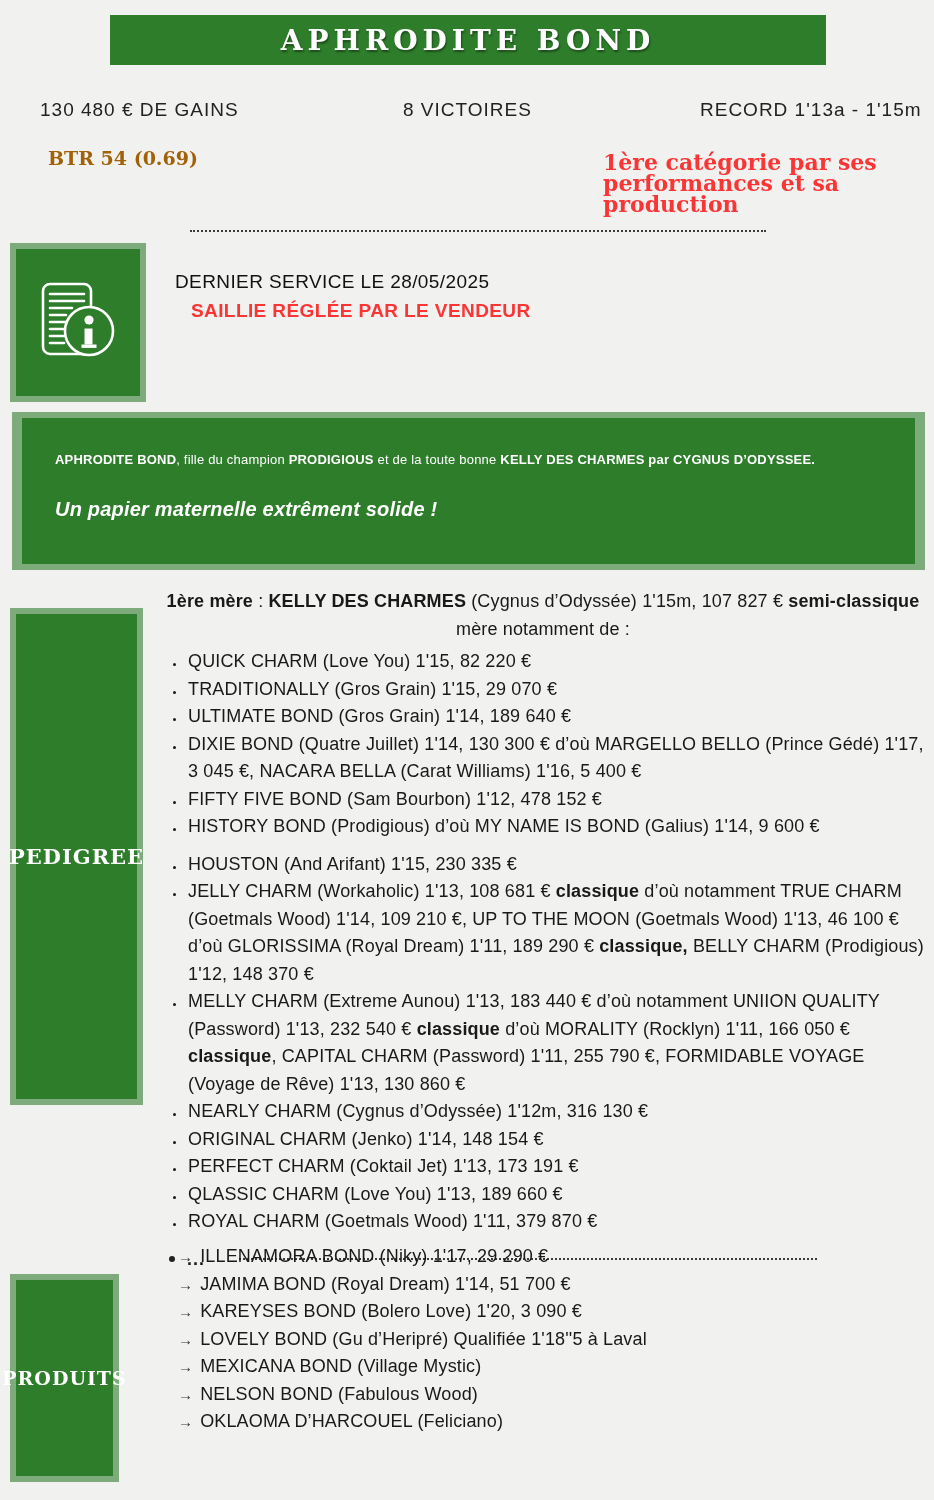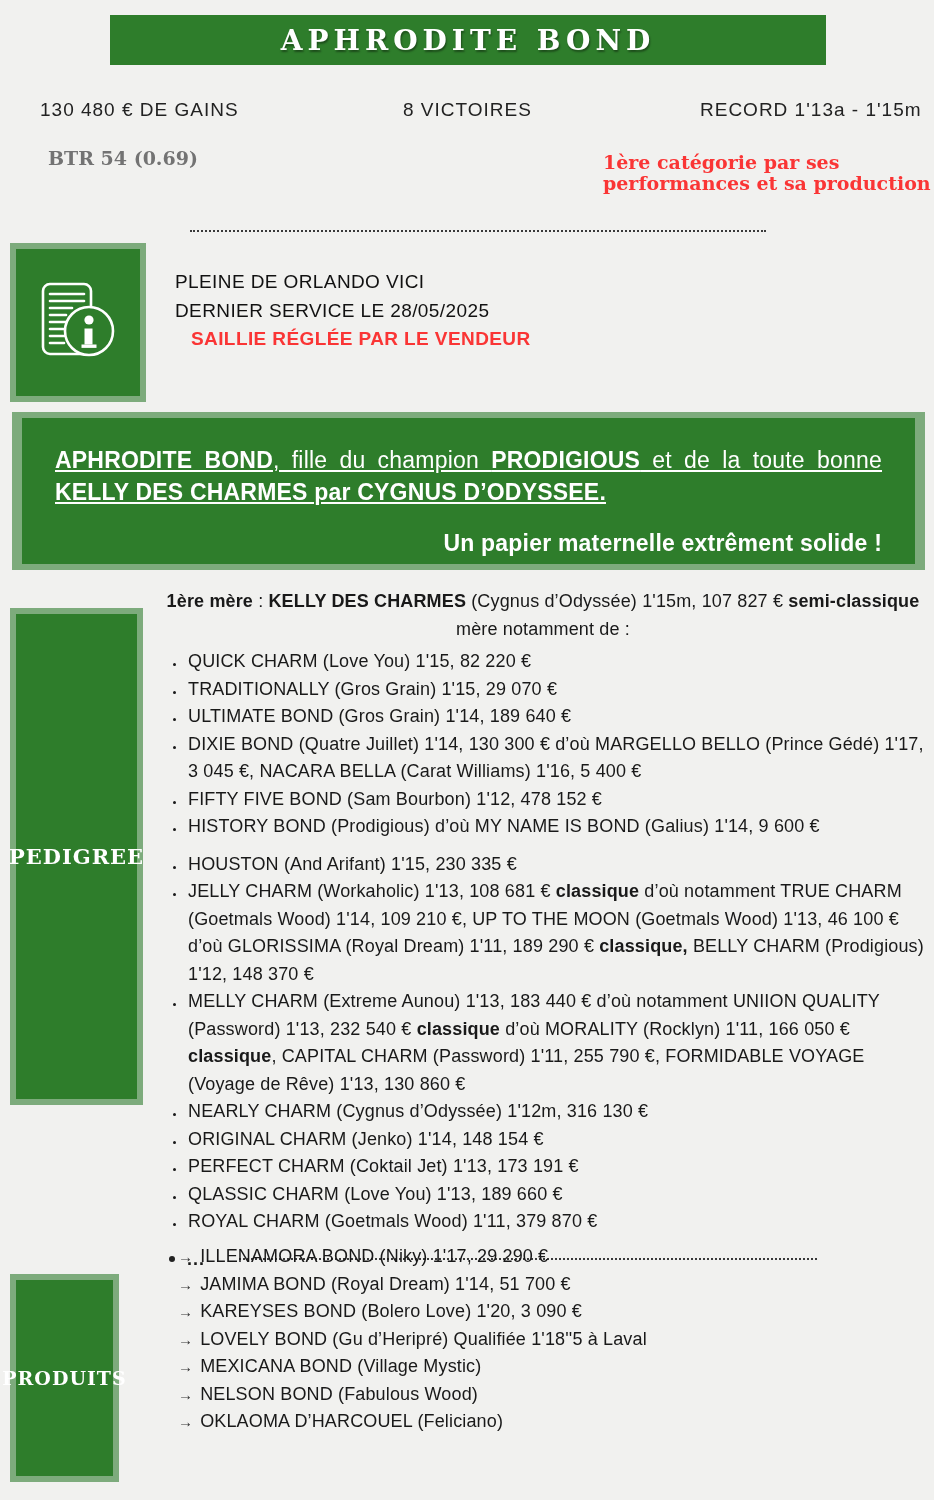--- a/index.html
+++ b/index.html
@@ -28,25 +28,25 @@
   }
 
   
   .stat{position:absolute;top:99px;font-size:19px;letter-spacing:1px;color:#222;white-space:nowrap;}
   .stat-gains{left:40px;}
   .stat-victories{left:403px;}
   .stat-record{left:700px;}
 
   .btr{
     position:absolute;left:48px;top:147px;
-    font-family:"DejaVu Serif",serif;font-weight:700;font-size:19px;color:#737373;
+    font-family:"DejaVu Serif",serif;font-weight:700;font-size:19px;color:#a16207;
   }
   .tagline{
     position:absolute;left:603px;top:152px;
-    font-family:"DejaVu Serif",serif;font-weight:700;font-size:19px;line-height:21px;
+    font-family:"DejaVu Serif",serif;font-weight:700;font-size:22px;line-height:21px;
     color:var(--red);
   }
 
   .dotted-top{
     position:absolute;left:190px;top:230px;width:576px;height:0;
     border-top:2px dotted #3a3a3a;
   }
   
   .frame{position:absolute;background:var(--lightgreen);padding:6px;}
   .frame .inner{width:100%;height:100%;background:var(--green);}
@@ -57,24 +57,24 @@
   .info-text{
     position:absolute;left:175px;top:268px;font-size:19px;line-height:28.5px;
     letter-spacing:.4px;color:#111;white-space:nowrap;
   }
   .info-red{color:var(--red);font-weight:700;margin-left:16px;}
 
   
   .frame-intro{left:12px;top:412px;width:913px;height:158px;padding:6px 10px;}
   .frame-intro .inner{padding:26px 33px 0;color:#fff;}
   .intro-par{
-    margin:0;font-size:23px;line-height:32px;text-align:justify;letter-spacing:.2px;text-decoration:underline;
+    margin:0;font-size:13px;line-height:32px;text-align:justify;letter-spacing:.2px;
   }
   .intro-slogan{
-    margin:22px 0 0;text-align:right;font-weight:700;font-size:23px;letter-spacing:.2px;
+    margin:22px 0 0;text-align:left;font-weight:700;font-size:20px;letter-spacing:.2px;font-style:italic;
   }
 
   
   .frame-pedigree{left:10px;top:608px;width:133px;height:497px;}
   .frame-produits{left:10px;top:1274px;width:109px;height:208px;}
   .side-label{
     display:flex;align-items:center;justify-content:center;
     font-family:"DejaVu Serif",serif;font-weight:700;color:#fff;
     letter-spacing:1px;
   }
@@ -147,21 +147,20 @@
       </g>
       <g fill="#ffffff">
         <circle cx="50" cy="40" r="4.6"></circle>
         <path d="M45.5 48.5 h8 v16 h-8 z"></path>
         <rect x="42.5" y="64.5" width="15" height="3.4"></rect>
       </g>
     </svg>
   </div>
 </div>
 <div class="info-text">
-  <div>PLEINE DE ORLANDO VICI</div>
   <div>DERNIER SERVICE LE 28/05/2025</div>
   <div class="info-red">SAILLIE RÉGLÉE PAR LE VENDEUR</div>
 </div>
 
 <div class="frame frame-intro">
   <div class="inner">
     <p class="intro-par"><span class="b">APHRODITE BOND</span><span>, fille du champion </span><span class="b">PRODIGIOUS</span><span> et de la toute bonne </span><span class="b">KELLY DES CHARMES par CYGNUS D’ODYSSEE.</span></p>
     <p class="intro-slogan">Un papier maternelle extrêment solide !</p>
   </div>
 </div>

